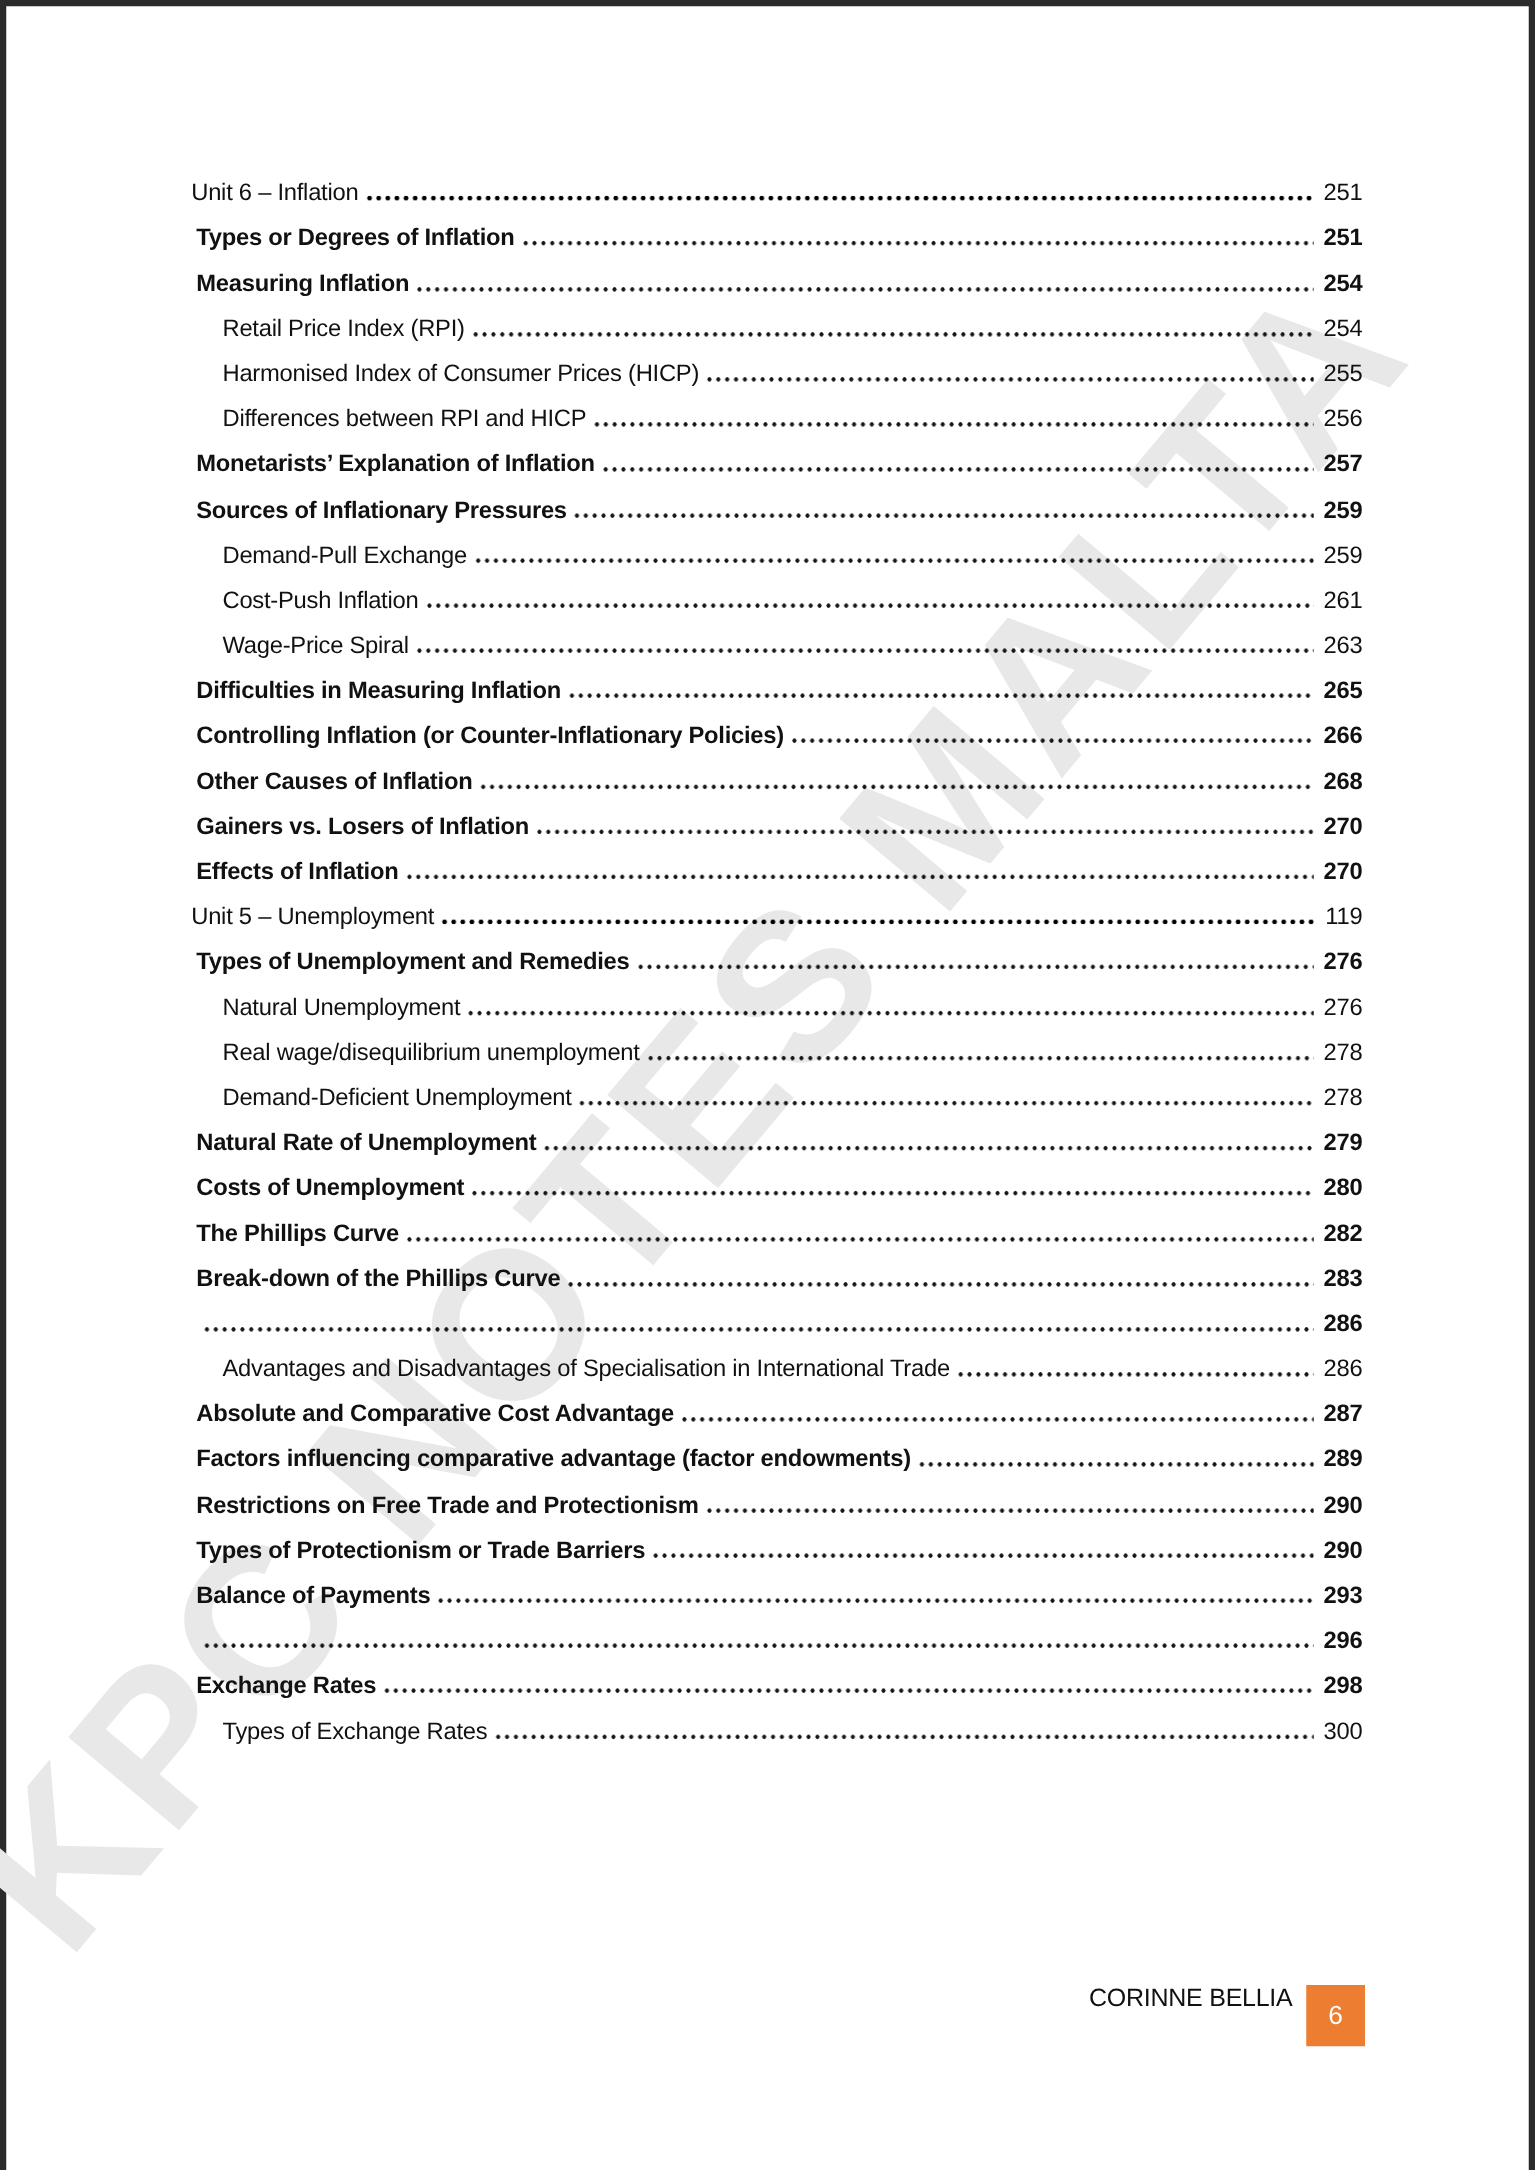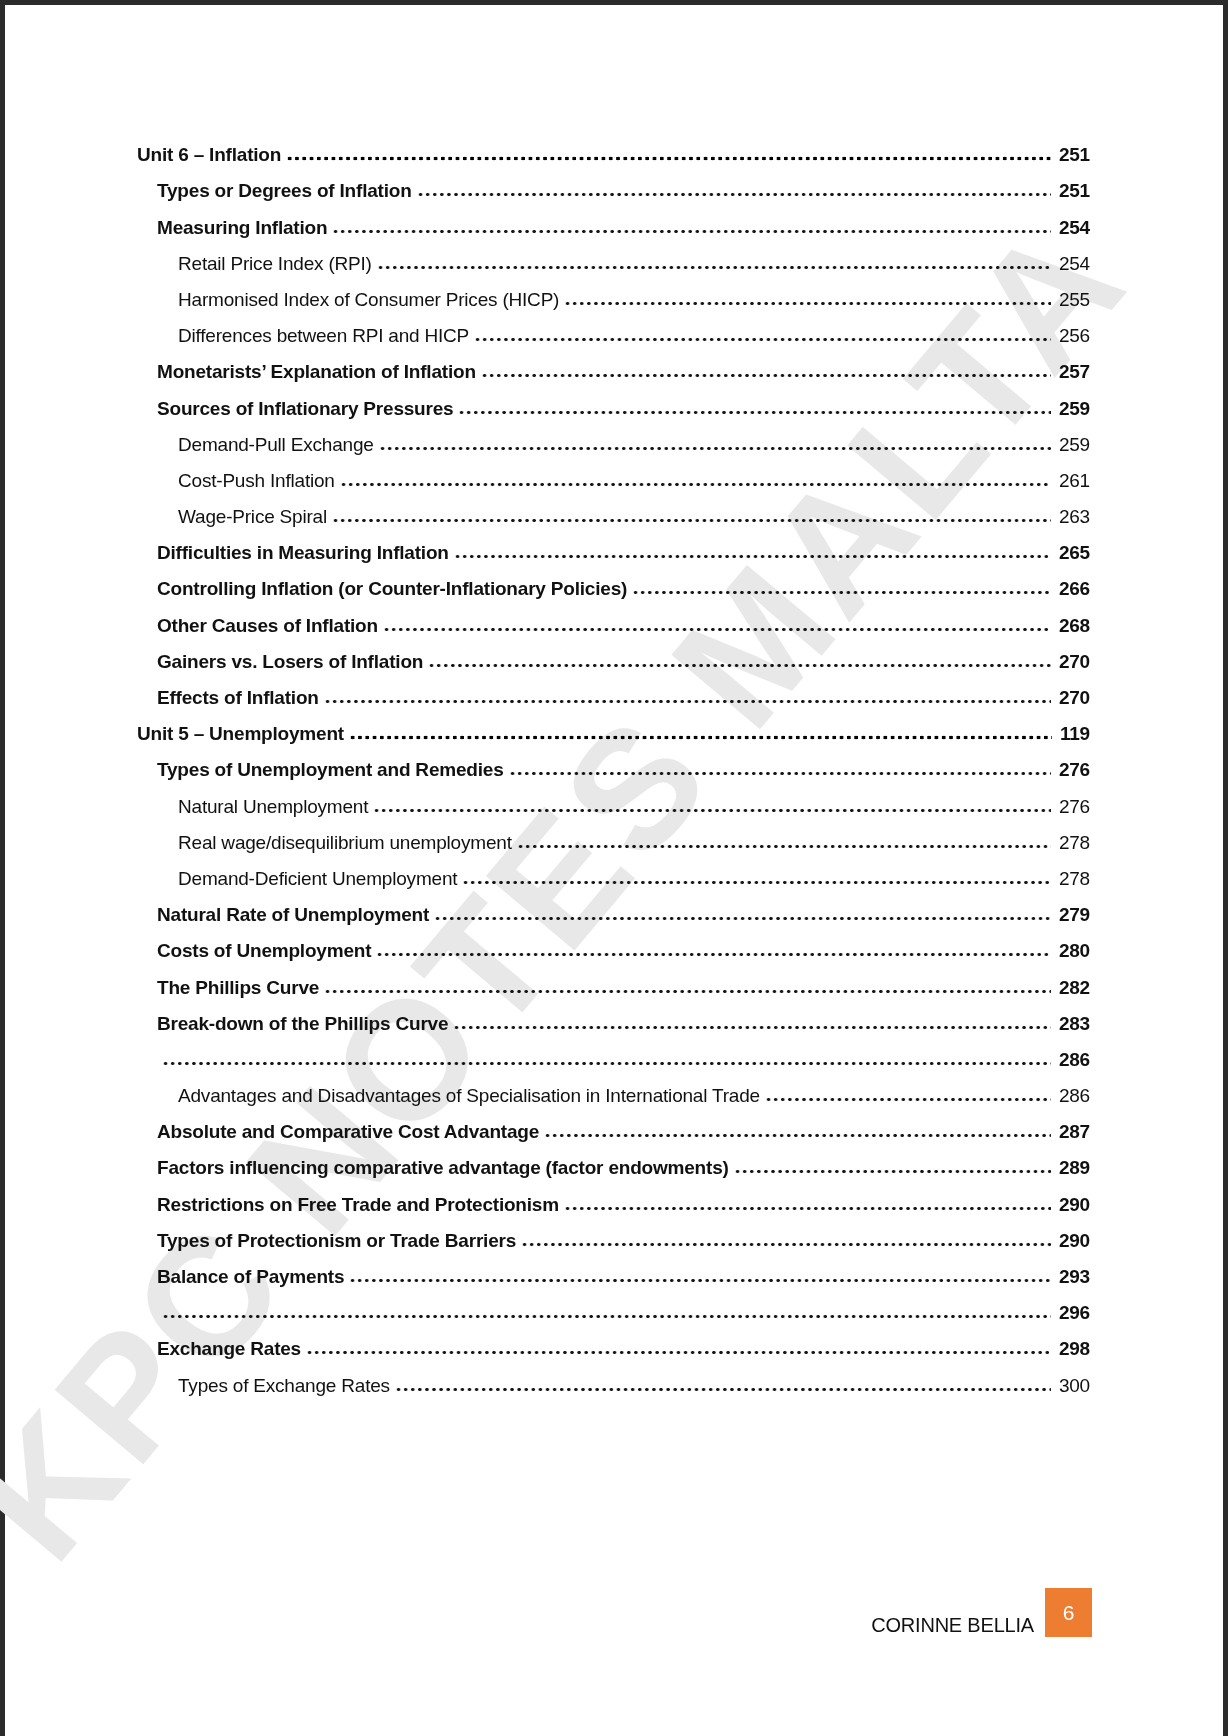--- a/index.html
+++ b/index.html
@@ -49,21 +49,21 @@
     align-items: flex-end;
     height: 36.2px;
     box-sizing: border-box;
     padding-bottom: 6px;
     font-size: 19px;
     line-height: 1;
     letter-spacing: -0.2px;
   }
   .toc-row.lvl1 { padding-left: 20px; font-weight: bold; }
   .toc-row.lvl2 { padding-left: 41px; }
-  .toc-row.bold { font-weight: bold; }
+  .toc-row.bold { font-weight: normal; margin-left: 16px; }
   .toc-label { white-space: nowrap; }
   .toc-leader {
     flex: 1;
     height: 5px;
     margin: 0 2px 3px 5px;
     background-image: radial-gradient(circle, #161616 1.45px, transparent 1.85px);
     background-size: 7.1px 5px;
     background-position: left center;
     background-repeat: repeat-x;
   }
@@ -74,21 +74,21 @@
   .toc-page {
     padding-left: 6px;
     white-space: nowrap;
   }
   .footer {
     position: absolute;
     right: 136px;
     top: 1588px;
     height: 49px;
     display: flex;
-    align-items: flex-end;
+    align-items: flex-start;
     z-index: 1;
   }
   .footer-author {
     font-size: 20px;
     letter-spacing: -0.2px;
     margin-right: 11px;
     color: #111111;
   }
   .page-badge {
     width: 47px;

